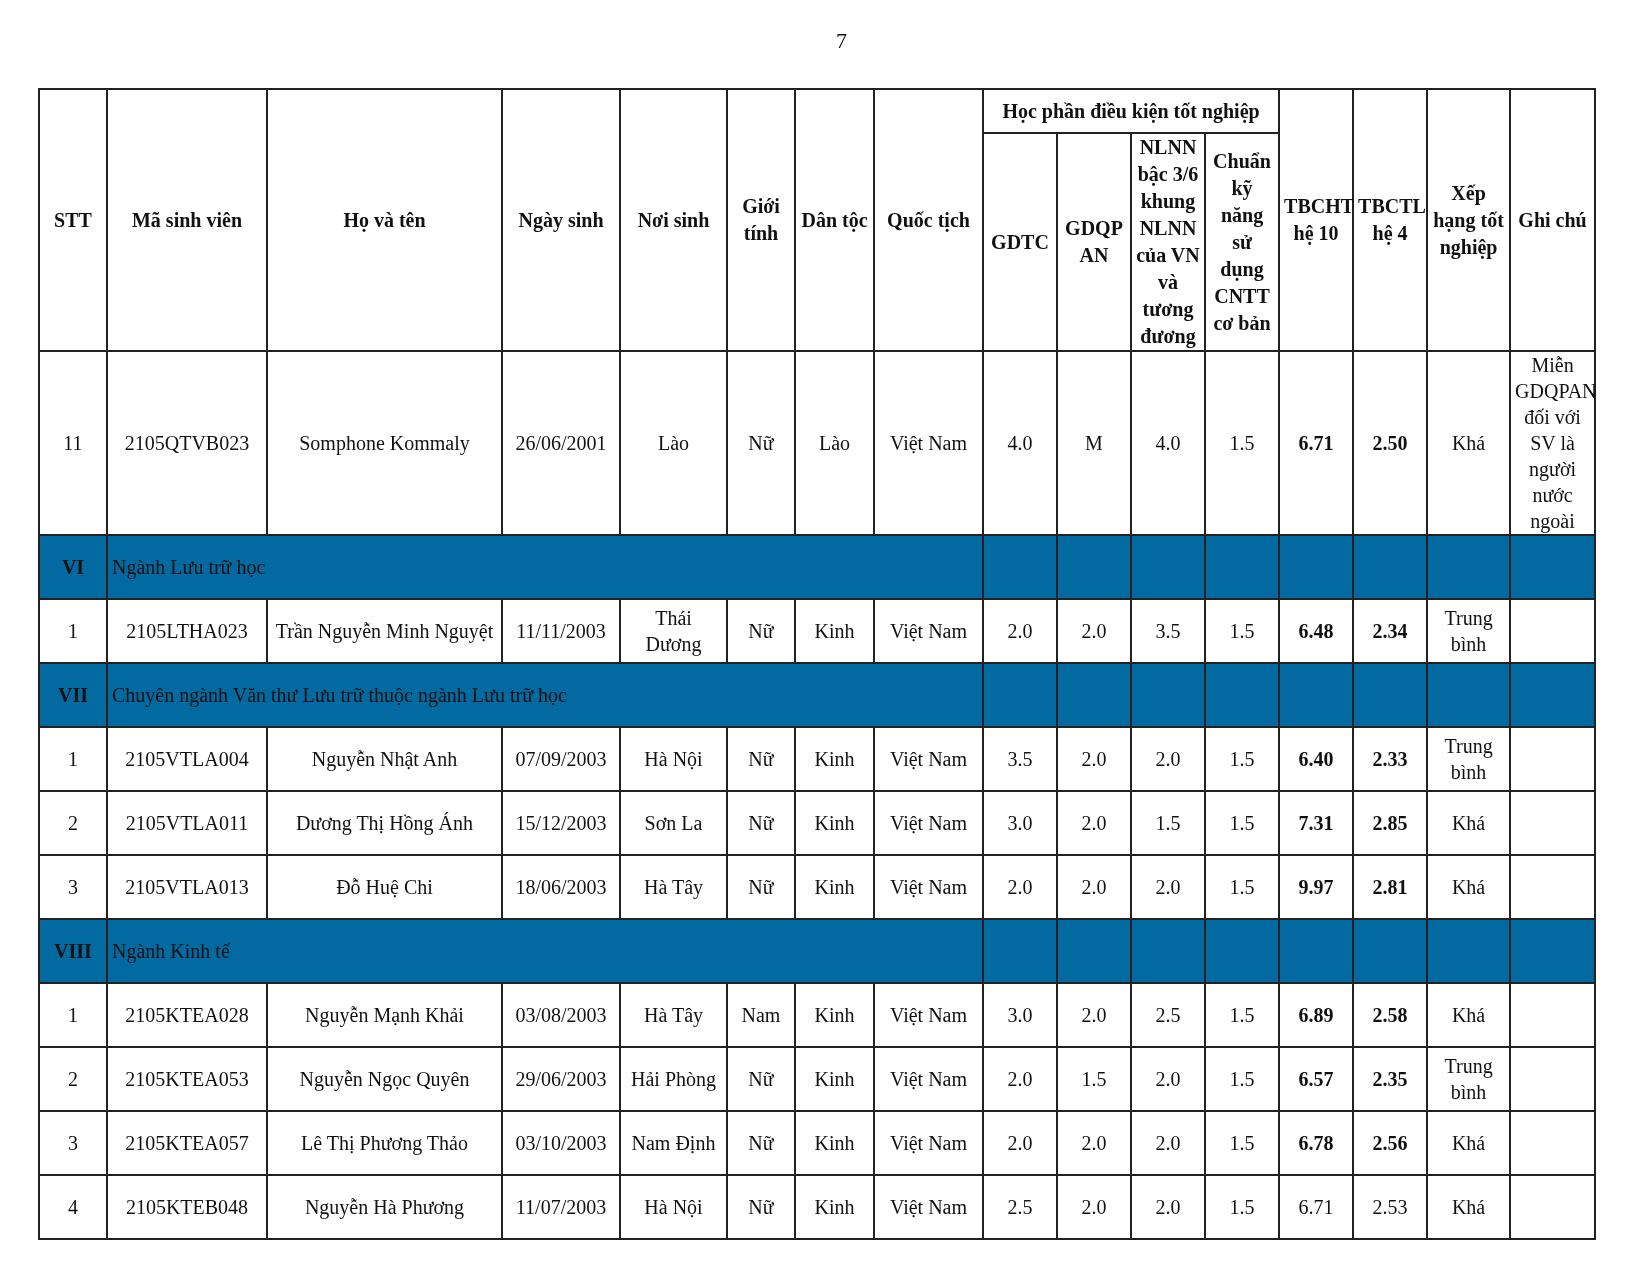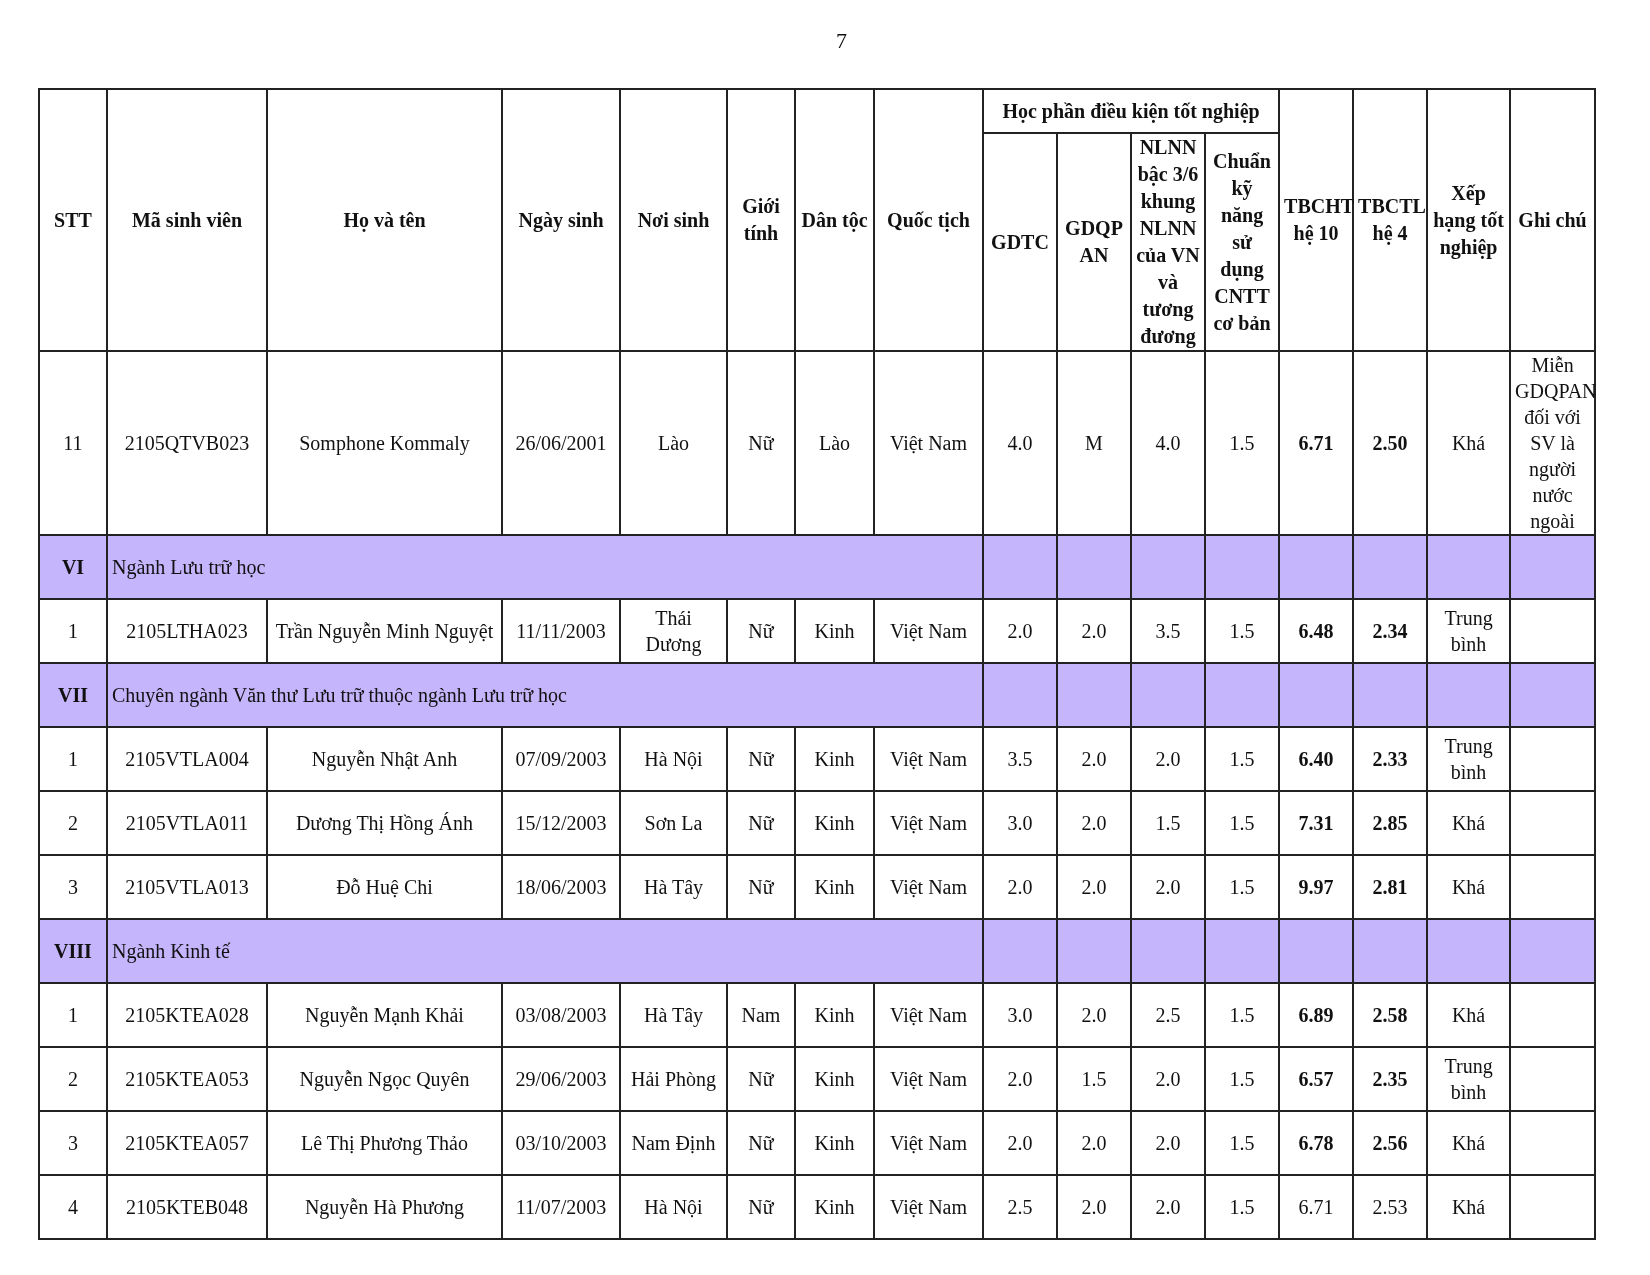--- a/index.html
+++ b/index.html
@@ -5,21 +5,21 @@
   html, body { margin: 0; padding: 0; background: #ffffff; }
   body { width: 1650px; height: 1275px; position: relative; overflow: hidden;
          font-family: "Liberation Serif", "DejaVu Serif", serif; color: #111; }
   .page-number { position: absolute; top: 28px; left: 0; width: 1683px; text-align: center; font-size: 22px; }
   table.grid { position: absolute; left: 38px; top: 88px; border-collapse: collapse; table-layout: fixed; width: 1558px; }
   table.grid td, table.grid th { border: 2px solid #222; padding: 0 4px; text-align: center; vertical-align: middle; font-size: 20px; line-height: 1.3; }
   table.grid th { font-weight: bold; font-size: 20px; line-height: 1.35; }
   th.xh { font-size: 20px; }
   td.name { text-align: left; margin-left: 8px; }
   td.bold { font-weight: bold; }
-  tr.section td { background: #c4b5fd; }
+  tr.section td { background: #0369a1; }
   tr.section td.roman { font-weight: bold; }
   tr.section td.title { text-align: left; font-weight: normal; }
   td.note { font-size: 13px; line-height: 1.45; padding: 0 2px; }
   tr.head1 th { height: 42px; }
   tr.head2 th { height: 198px; }
   tr.r-tall td { height: 112px; text-align: center; }
   tr.r td { height: 62px; }
   tr.section td { height: 62px; }
 </style>
 </head>

